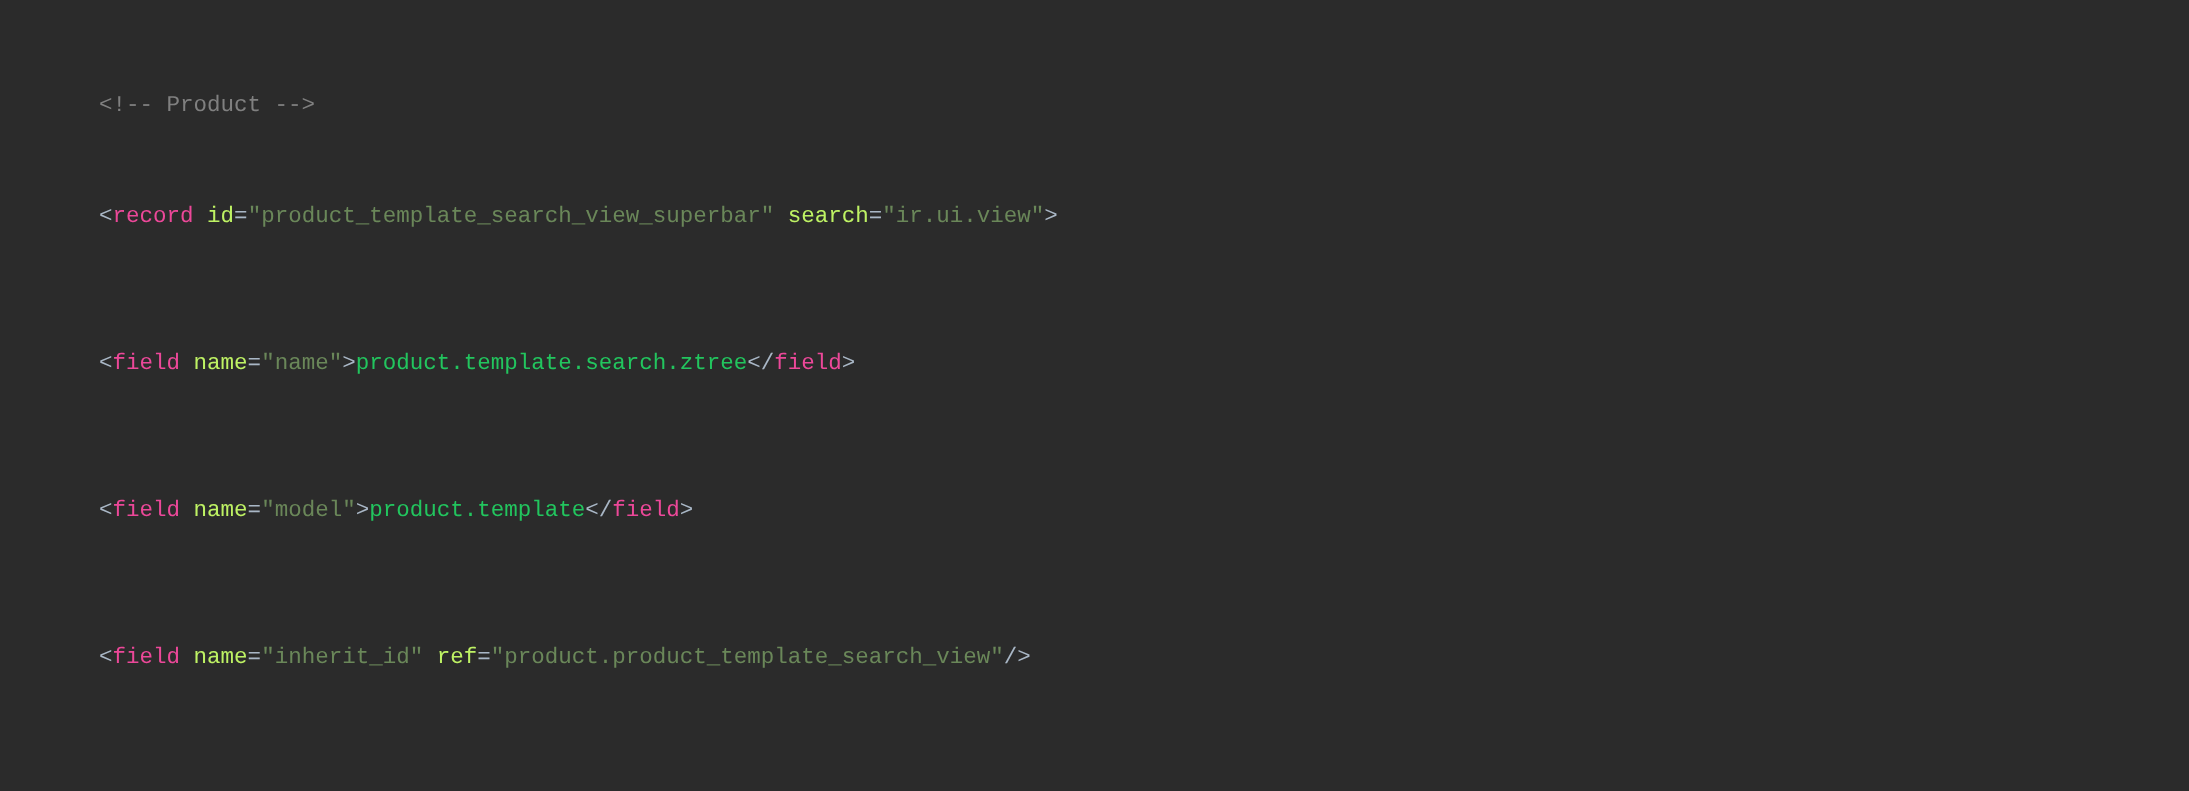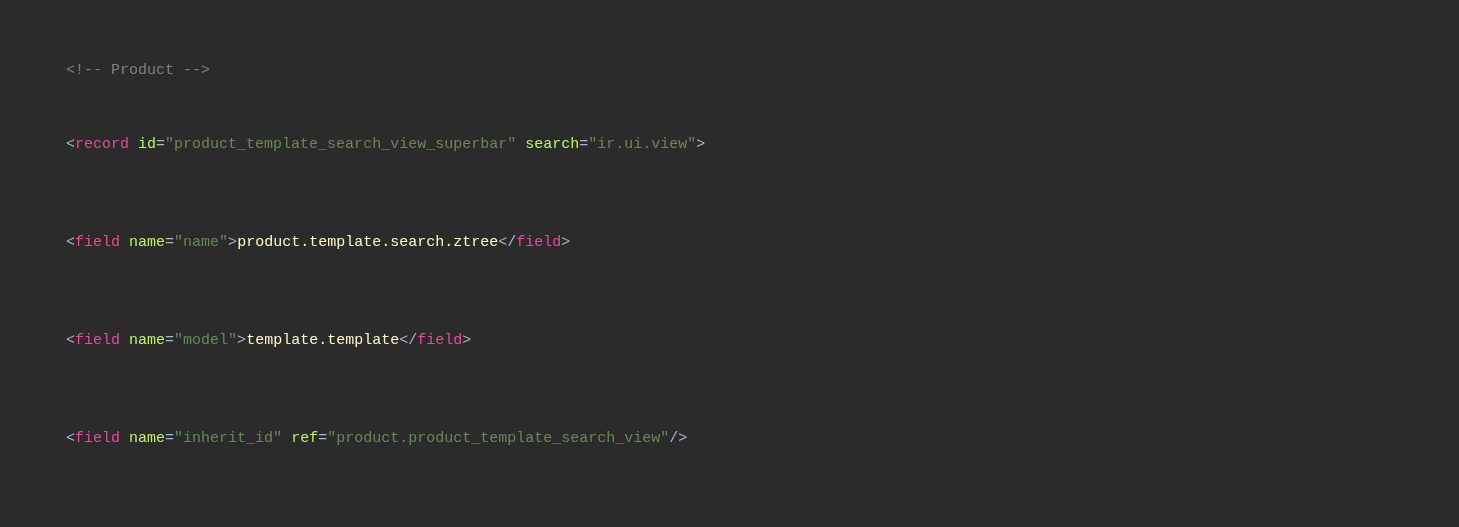--- a/index.html
+++ b/index.html
@@ -33,21 +33,21 @@
       padding-left: 12px;
     }
 
     
     .comment { color: #808080; }
     .tag-bracket { color: #a9b7c6; }
     .tag-name { color: #ec4899; }
     .attr-name { color: #bef264; }
     .attr-value { color: #6a8759; }
     .equals { color: #a9b7c6; }
-    .text-content { color: #fef9c3; }
+    .text-content { color: #22c55e; }
     .underline { }
   </style>
 </head>
 <body>
 
 <div class="code-container">
 
   <div class="line">
     <span class="line-content">
       <span style="margin-left: calc(1 * 28px)"></span>
@@ -64,21 +64,21 @@
   <div class="line">
     <span class="line-content">
       <span style="display:inline-block; width: calc(2 * 28px)"></span>
       <span class="tag-bracket">&lt;</span><span class="tag-name">field</span><span> </span><span class="attr-name">name</span><span class="equals">=</span><span class="attr-value">"name"</span><span class="tag-bracket">&gt;</span><span class="text-content">product.template.search.</span><span class="text-content underline">ztree</span><span class="tag-bracket">&lt;/</span><span class="tag-name">field</span><span class="tag-bracket">&gt;</span>
     </span>
   </div>
 
   <div class="line">
     <span class="line-content">
       <span style="display:inline-block; width: calc(2 * 28px)"></span>
-      <span class="tag-bracket">&lt;</span><span class="tag-name">field</span><span> </span><span class="attr-name">name</span><span class="equals">=</span><span class="attr-value">"model"</span><span class="tag-bracket">&gt;</span><span class="text-content">template.template</span><span class="tag-bracket">&lt;/</span><span class="tag-name">field</span><span class="tag-bracket">&gt;</span>
+      <span class="tag-bracket">&lt;</span><span class="tag-name">field</span><span> </span><span class="attr-name">name</span><span class="equals">=</span><span class="attr-value">"model"</span><span class="tag-bracket">&gt;</span><span class="text-content">product.template</span><span class="tag-bracket">&lt;/</span><span class="tag-name">field</span><span class="tag-bracket">&gt;</span>
     </span>
   </div>
 
   <div class="line">
     <span class="line-content">
       <span style="display:inline-block; width: calc(2 * 28px)"></span>
       <span class="tag-bracket">&lt;</span><span class="tag-name">field</span><span> </span><span class="attr-name">name</span><span class="equals">=</span><span class="attr-value">"inherit_id"</span><span> </span><span class="attr-name">ref</span><span class="equals">=</span><span class="attr-value">"product.product_template_search_view"</span><span class="tag-bracket">/&gt;</span>
     </span>
   </div>
 

